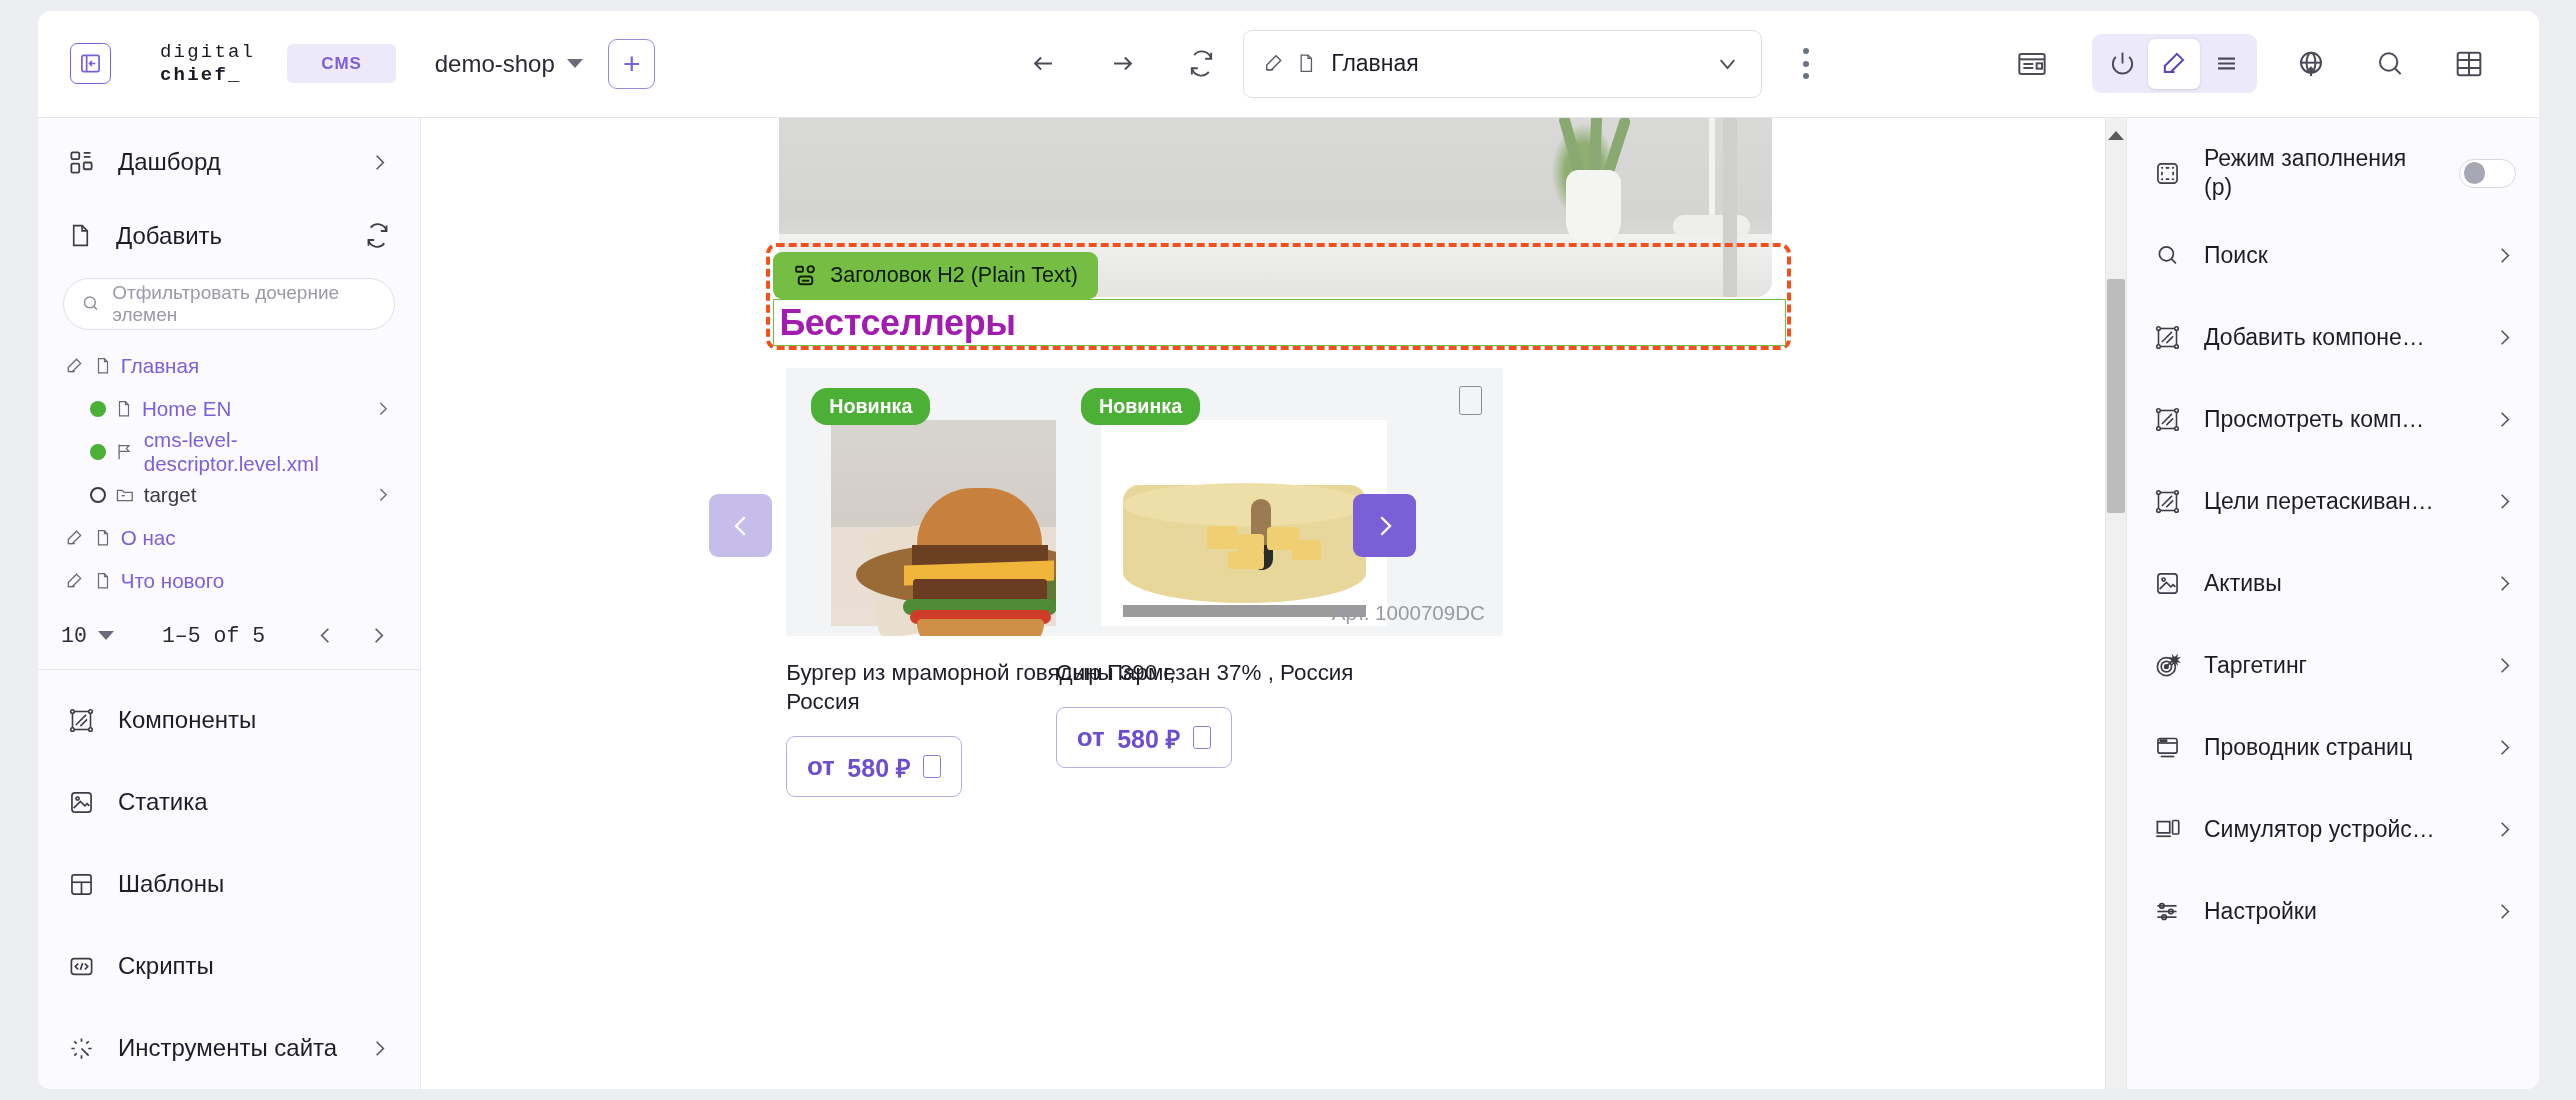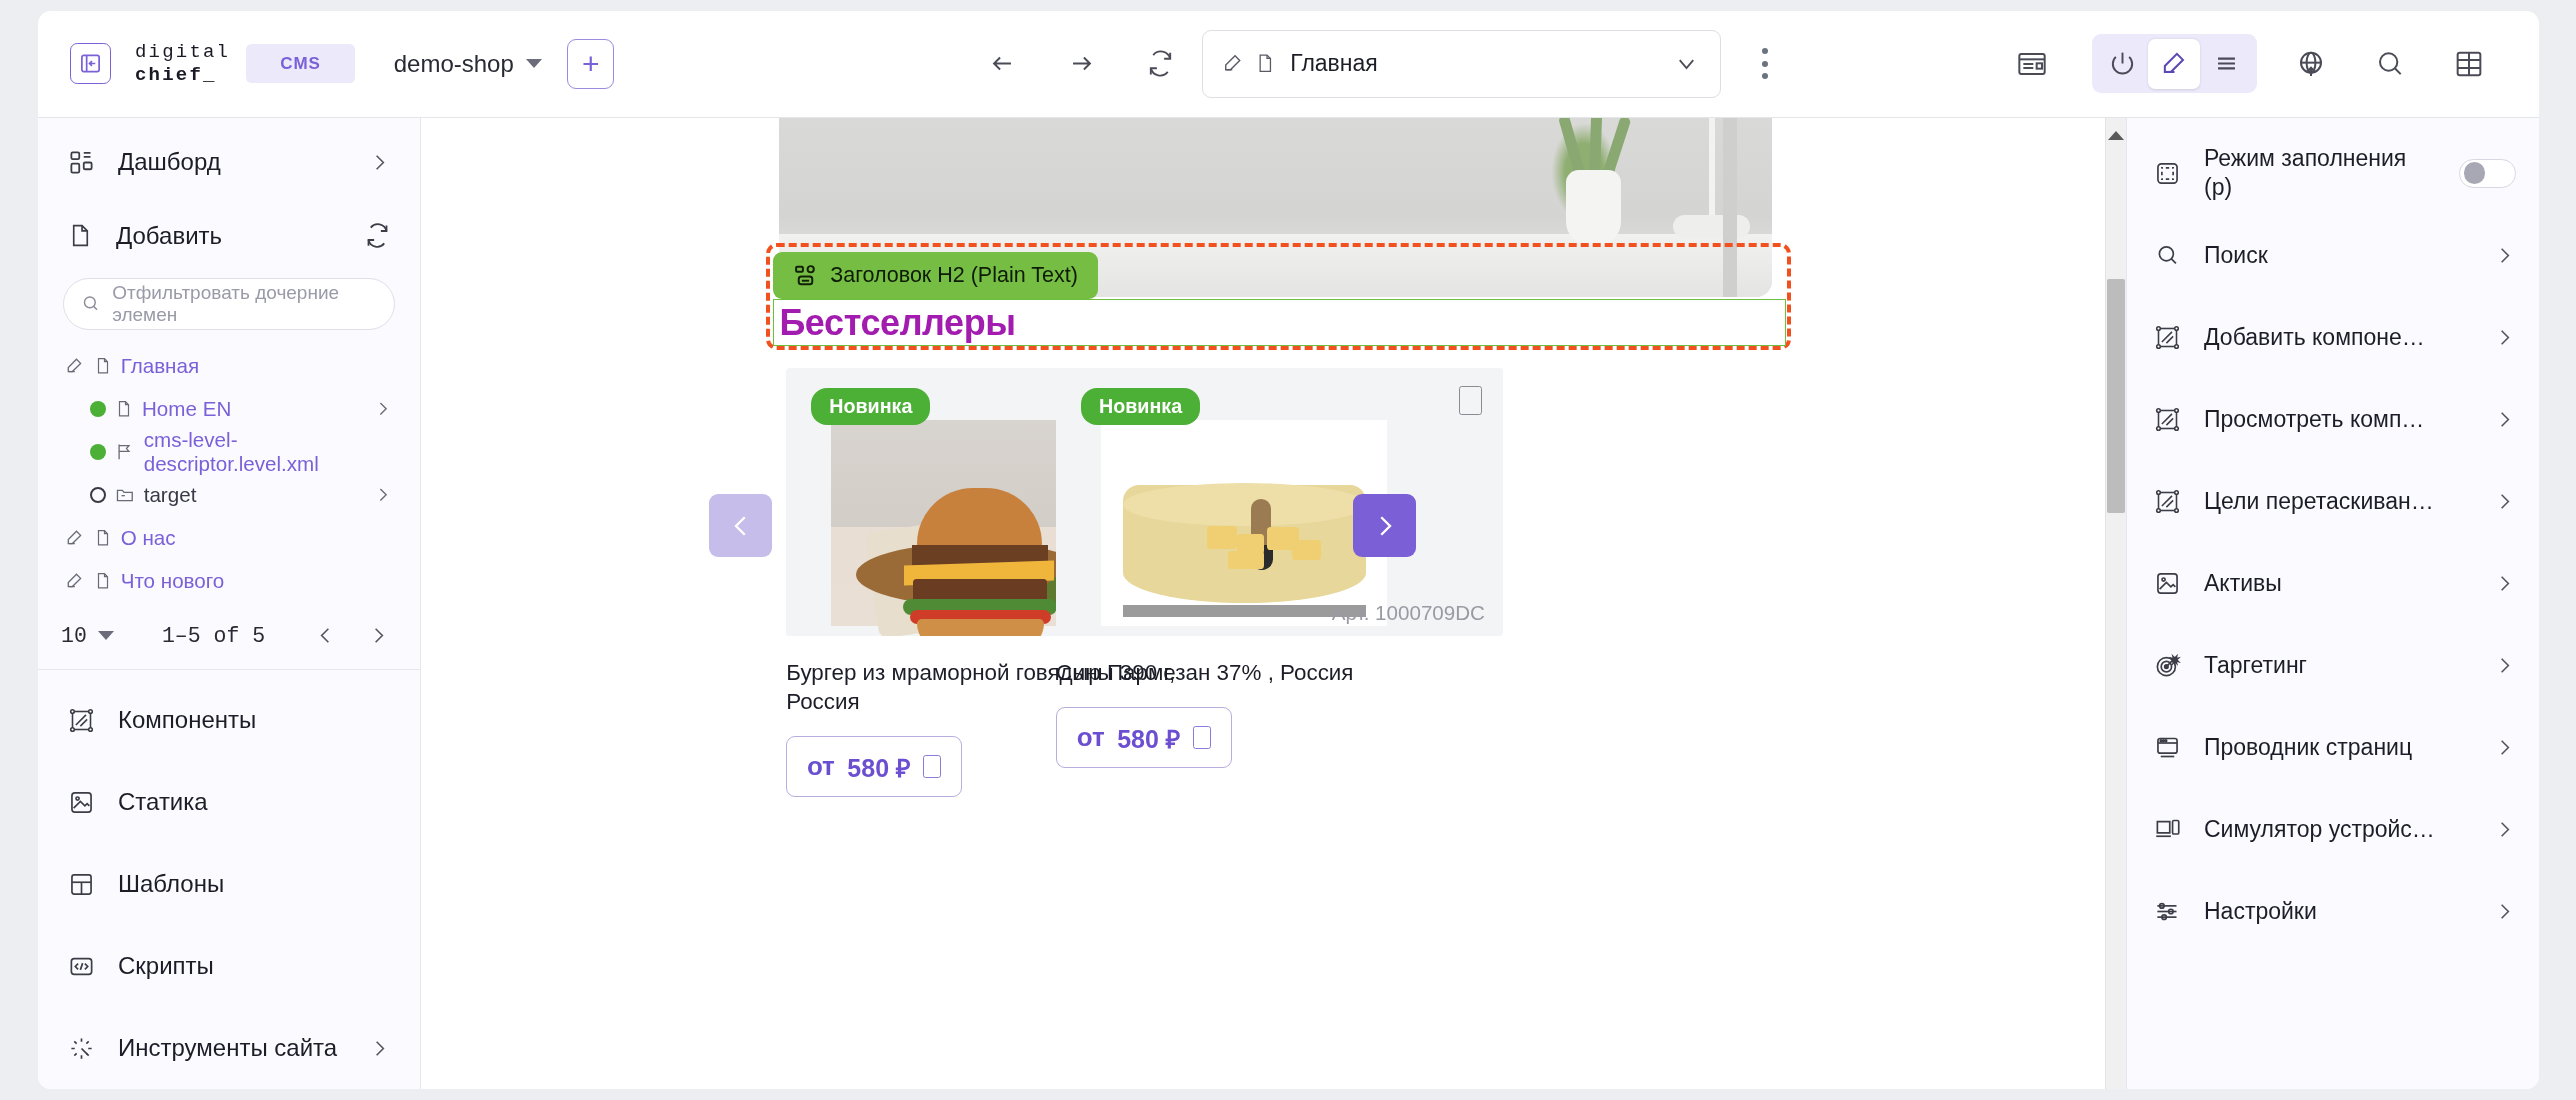--- a/index.html
+++ b/index.html
@@ -25,29 +25,29 @@
     display: flex; align-items: center;
     border-bottom: 0.9px solid #e3e5e9;
   }
   .tb-left { display: flex; align-items: center; gap: 0; padding-left: 32px; }
   .collapse-btn {
     width: 41px; height: 41px; border: 1.8px solid #7b61d8; border-radius: 7.2px;
     display: flex; align-items: center; justify-content: center;
     color: #7b61d8;
   }
   .logo {
-    margin-left: 24px;
+    margin-left: 49px;
     font-family: "Liberation Mono", monospace;
     font-size: 19px; line-height: 22.4px; color: #1a1a24;
     letter-spacing: 2.2px;
   }
   .logo .l1 { display:block; font-weight: 400; }
   .logo .l2 { display:block; font-weight: 700; }
   .cms-badge {
-    margin-left: 16px;
+    margin-left: 32px;
     background: #ece9fb; color: #7b61d8;
     font-size: 17px; font-weight: 700; letter-spacing: 0.9px;
     padding: 9.8px 34px; border-radius: 5.4px;
   }
   .shop-sel {
     margin-left: 39px; display:flex; align-items:center; gap: 12.5px;
     font-size: 24px; color: #2a2a35;
   }
   .caret-down { width:0;height:0;border-left:8px solid transparent;border-right:8px solid transparent;border-top:9.8px solid #6b6b7a; }
   .plus-btn {

